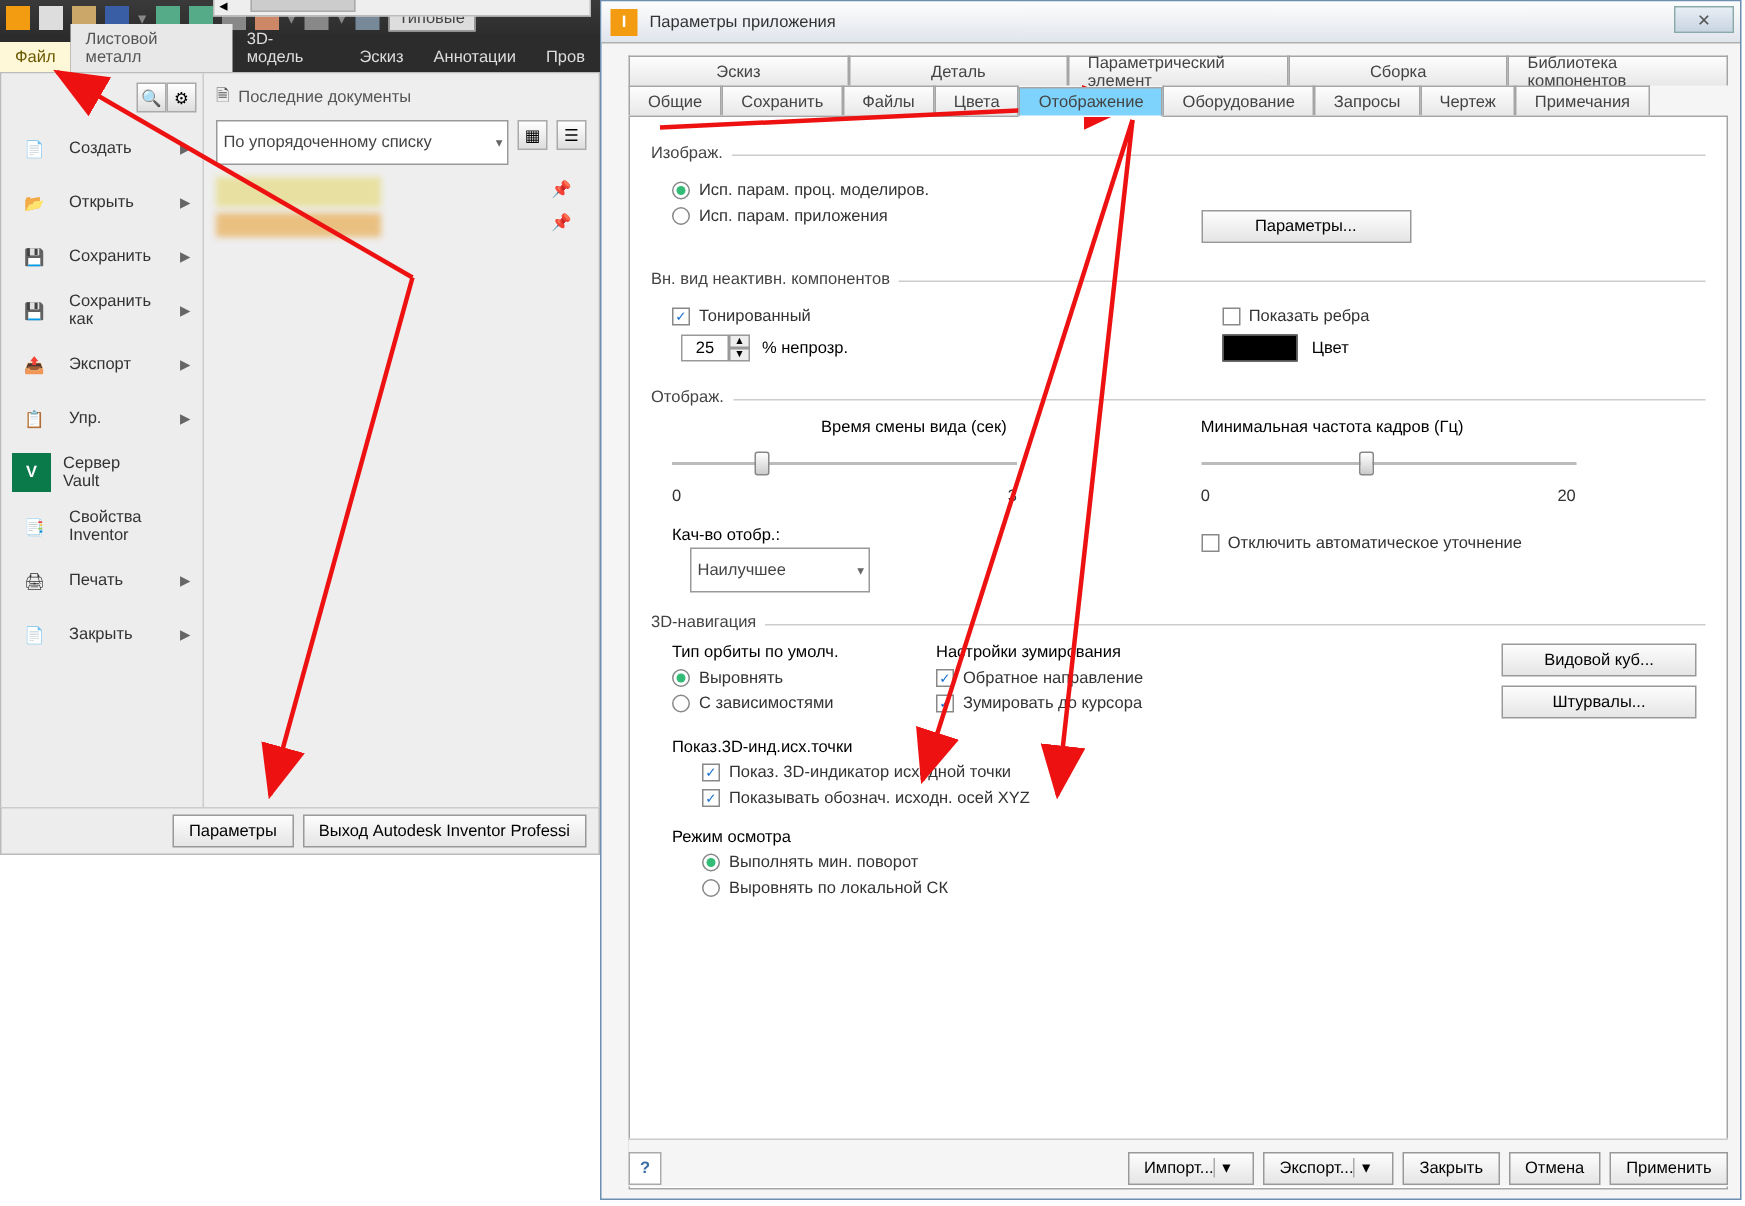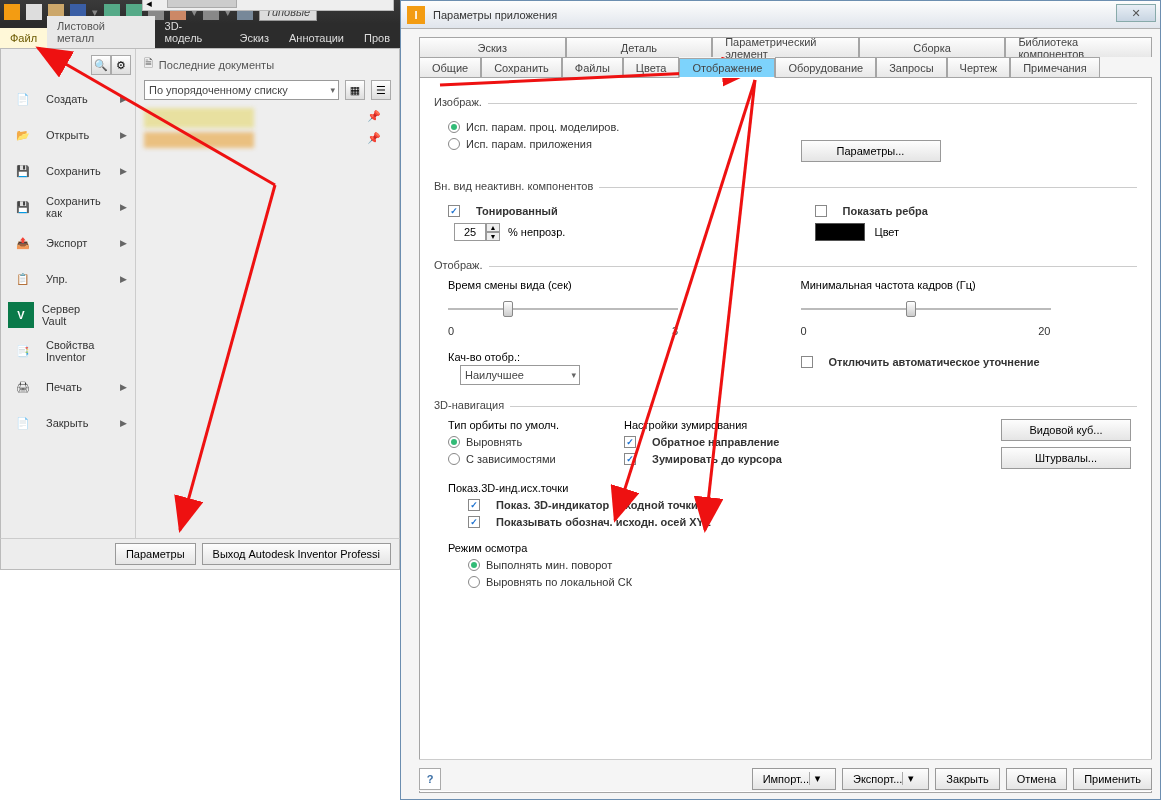--- a/index.html
+++ b/index.html
@@ -16,21 +16,21 @@
 .file-menu { position:absolute; left:0; top:48px; background:#EEEEEE; border:1px solid #BBB; display:flex; width:400px; height:522px; }
 .file-left { width:135px; border-right:1px solid #CCC; padding:6px 4px; background:#EDEDED; }
 .file-item { display:flex; align-items:center; gap:8px; padding:5px 3px; color:#333; position:relative; }
 .file-item .fi-ico { width:30px; height:26px; display:flex; align-items:center; justify-content:center; }
 .file-item .fi-label{ flex:1; line-height:1.1; }
 .file-item .arrow { color:#666; font-size:9px; position:absolute; right:4px; }
 .file-item.double .fi-label { font-size:11px; }
 .file-right { flex:1; padding:6px 8px; position:relative; background:#EEE; }
 .recent-header { display:flex; align-items:center; gap:6px; margin-bottom:6px; color:#555; }
 .recent-dd { display:flex; gap:6px; margin-bottom:8px; }
-.combo-sm { height:20px; border:1px solid #999; background:#fff; padding:0 16px 0 4px; position:relative; display:flex; align-items:center; color:#444; }
+.combo-sm { height:30px; border:1px solid #999; background:#fff; padding:0 16px 0 4px; position:relative; display:flex; align-items:center; color:#444; }
 .combo-sm::after{content:"▾"; position:absolute; right:3px; color:#666; font-size:9px;}
 .icobtn { width:20px;height:20px;border:1px solid #AAA;background:linear-gradient(#FFF,#DDD);display:flex;align-items:center;justify-content:center;cursor:default;}
 .blur1{width:110px;height:20px;background:#E8E0A0;margin-bottom:4px;filter:blur(2px);}
 .blur2{width:110px;height:16px;background:#EAC080;filter:blur(2px);}
 .pin{position:absolute;right:10px;color:#888;}
 .file-footer{position:absolute;left:0;bottom:0;width:400px;height:32px;background:#EDEDED;border:1px solid #BBB;border-top:1px solid #CCC;display:flex;align-items:center;justify-content:flex-end;gap:6px;padding:0 8px;}
 .btn{height:22px;padding:0 10px;border:1px solid #999;background:linear-gradient(#FDFDFD,#E5E5E5);cursor:default;display:flex;align-items:center;}
 .scroll-sm{position:absolute;left:142px;bottom:37px;right:6px;height:16px;border:1px solid #BBB;background:#EEE;display:flex;align-items:center;}
 .scroll-sm .thumb{width:70px;height:10px;background:#CCC;border:1px solid #AAA;margin-left:12px;}
 
@@ -46,21 +46,21 @@
 .tab.active{background:#7dd3fc;z-index:2; border-bottom:1px solid #fff; top:1px;}
 .tabs1 .tab{flex:1;justify-content:center;}
 .tabs2 .tab{flex:0 0 auto;}
 .tab-body{background:#FFF;border:1px solid #A5A5A5;margin:0 8px 8px 18px;height:716px;padding:10px 14px;position:relative;overflow:hidden;}
 .grp-label{color:#444;margin-bottom:2px;text-align:center;}
 .hr{height:1px;background:#CCC;flex:1;}
 .grp-row{display:flex;align-items:center;gap:6px;margin:8px 0 6px 0;}
 .radio{display:flex;align-items:center;gap:6px;margin:5px 0 5px 14px;color:#333;}
 .radio .r{width:12px;height:12px;border:1px solid #888;border-radius:50%;display:flex;align-items:center;justify-content:center;}
 .radio .r.on::after{content:"";width:6px;height:6px;background:#3B7;border-radius:50%;}
-.check{display:flex;align-items:center;gap:16px;margin:5px 0 5px 14px;color:#333;font-weight:bold;}
+.check{display:flex;align-items:center;gap:6px;margin:5px 0 5px 14px;color:#333;}
 .check .c{width:12px;height:12px;border:1px solid #888;background:#fff;display:flex;align-items:center;justify-content:center;font-size:9px;color:#1A70D0;}
 .check .c.on::after{content:"✓";}
 .btn-mid{width:140px;height:22px;}
 .spin{display:flex;align-items:center;}
 .spin input{width:32px;height:18px;border:1px solid #999;text-align:center;}
 .spin .arrows{display:flex;flex-direction:column;}
 .spin .arrows span{width:14px;height:9px;border:1px solid #999;font-size:7px;line-height:7px;text-align:center;background:#EEE;}
 .slider{height:24px;position:relative;margin:6px 0;}
 .slider .track{position:absolute;left:0;right:0;top:11px;height:2px;background:#BBB;}
 .slider .thumb{position:absolute;top:4px;width:10px;height:16px;background:linear-gradient(#FFF,#CCC);border:1px solid #888;border-radius:2px;}
@@ -87,21 +87,21 @@
     <span class="qat-ico" style="background:#3a5ea5"></span>
     <span style="color:#888">▾</span>
     <span class="qat-ico" style="background:#5a8"></span>
     <span class="qat-ico" style="background:#5a8"></span>
     <span class="qat-ico" style="background:#888"></span>
     <span class="qat-ico" style="background:#c86"></span>
     <span style="color:#888">▾</span>
     <span class="qat-ico" style="background:#888"></span>
     <span style="color:#888">▾</span>
     <span class="qat-ico" style="background:#789"></span>
-    <span style="background:#DDD;border:1px solid #999;padding:2px 6px;color:#444;font-style:italic;">Типовые</span>
+    <span style="background:#DDD;border:1px solid #999;padding:2px 6px;color:#444;">Типовые</span>
   </div>
   <div class="ribbon-tabs">
     <div class="ribbon-tab active">Файл</div>
     <div class="ribbon-tab light">Листовой металл</div>
     <div class="ribbon-tab">3D-модель</div>
     <div class="ribbon-tab">Эскиз</div>
     <div class="ribbon-tab">Аннотации</div>
     <div class="ribbon-tab">Пров</div>
   </div>
 
@@ -275,21 +275,21 @@
         </div>
       </div>
     </div>
 
     <div class="grp-row" style="margin-top:18px;">
         <span class="grp-label">Отображ.</span>
         <div class="hr"></div>
       </div>
     <div class="two-col">
       <div class="col">
-        <div style="margin-left:14px;">Время смены вида (сек)</div>
+        <div style="margin-left:14px;text-align:center;">Время смены вида (сек)</div>
         <div class="slider" style="margin-left:14px;width:230px;">
           <div class="track"></div>
           <div class="thumb" style="left:55px;"></div>
         </div>
         <div class="scale-row" style="margin-left:14px;width:230px;">
             <span>0</span>
             <span>3</span>
           </div>
         <div style="margin:14px 0 2px 14px;">Кач-во отобр.:</div>
         <div class="combo-sm" style="width:120px;margin-left:26px;">

